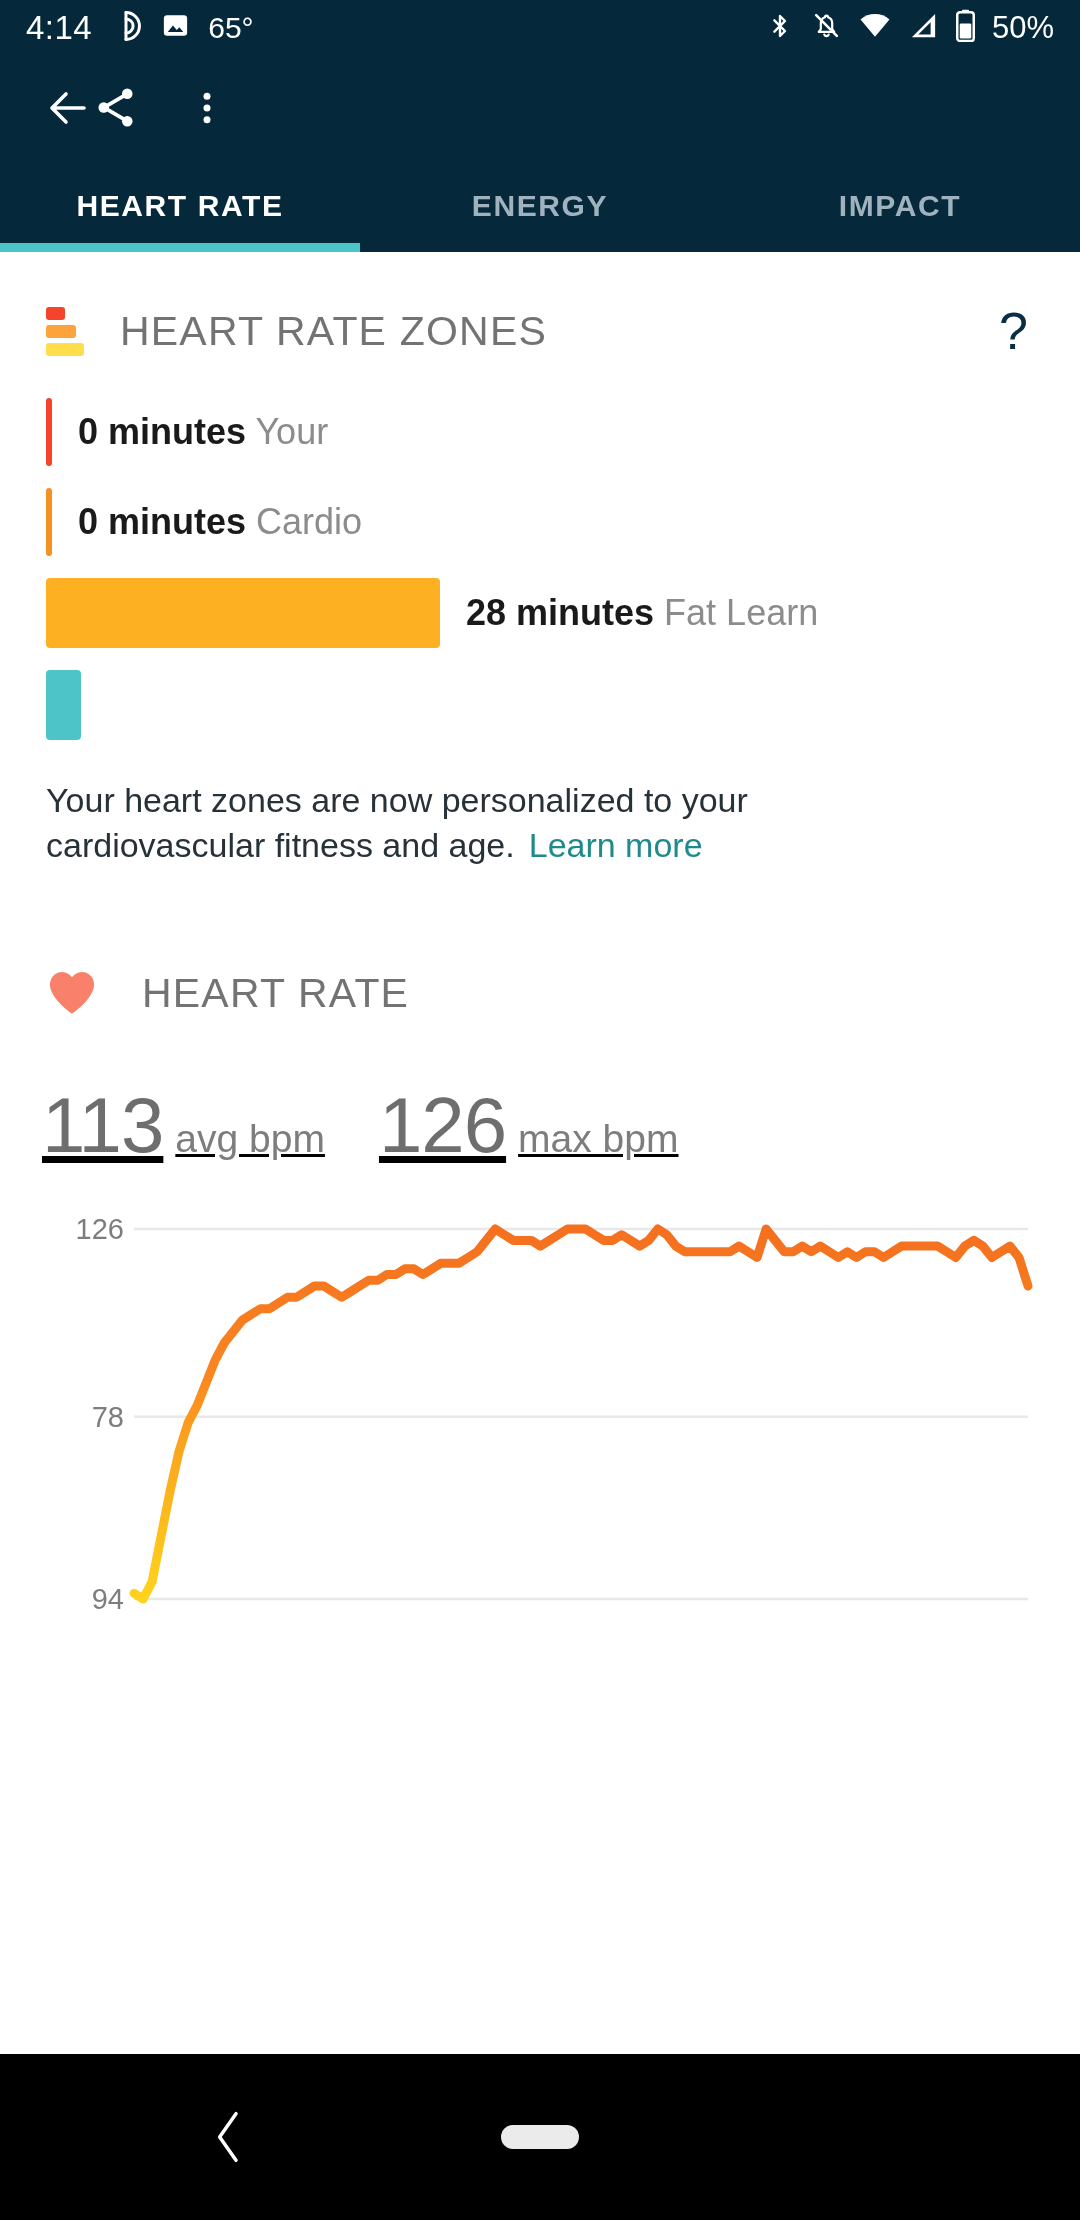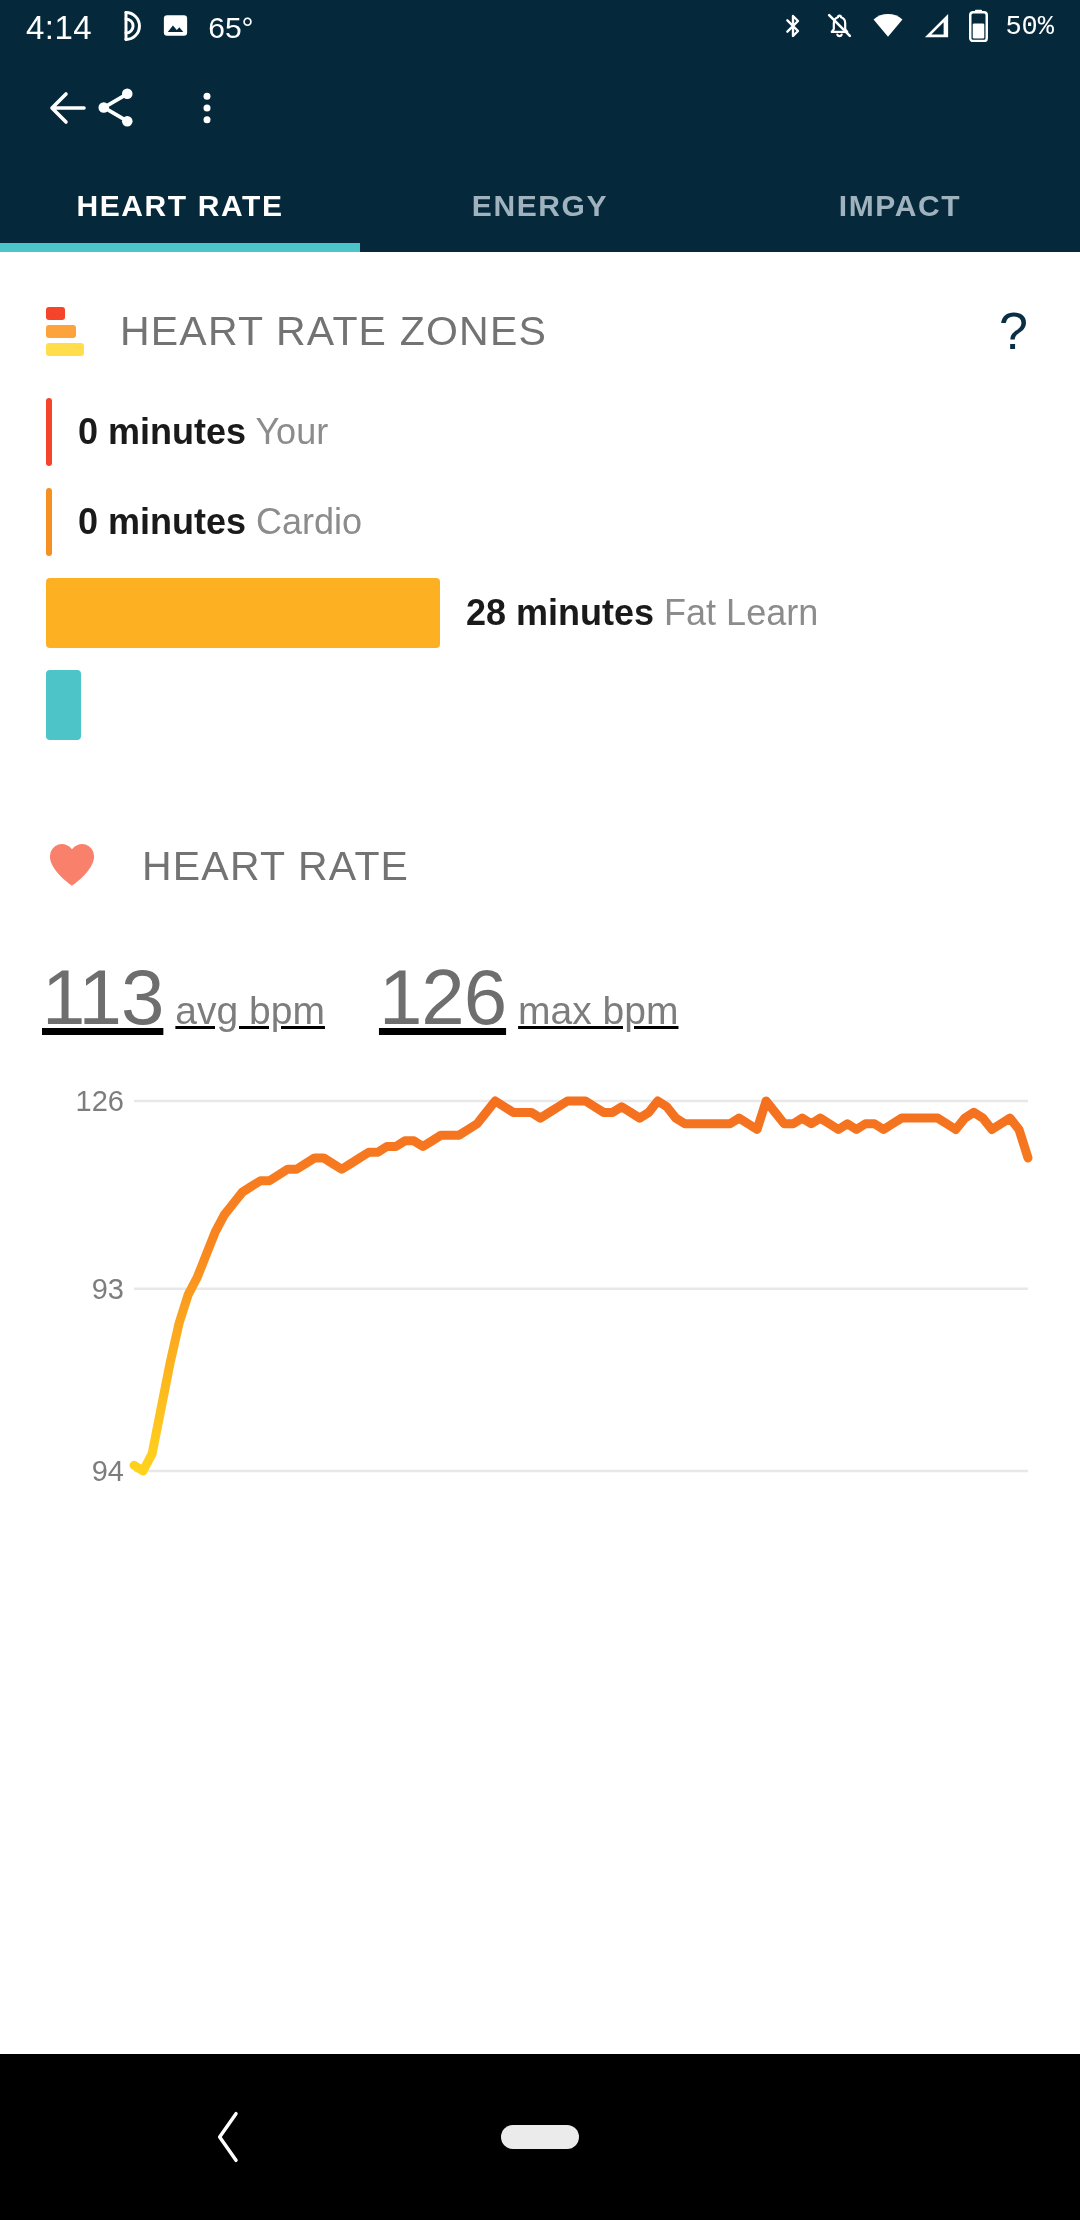--- a/index.html
+++ b/index.html
@@ -17,21 +17,21 @@
     background:#05293b;
     display:flex; align-items:center;
     padding:0 26px;
     color:#ffffff;
     gap:40px;
   }
   .sb-left{ display:flex; align-items:center; gap:17px; flex:1; }
   .sb-right{ display:flex; align-items:center; gap:16px; }
   .sb-time{ font-size:33px; font-weight:400; letter-spacing:.5px; line-height:1; }
   .sb-temp{ font-size:30px; font-weight:400; line-height:1; }
-  .sb-batt-pct{ font-size:27px; font-weight:400; line-height:1;font-family:Liberation Mono, monospace; }
+  .sb-batt-pct{ font-size:31px; font-weight:400; line-height:1; }
   .sb-ico{ display:block; }
 
   
   .appbar{
     height:105px; width:1080px;
     background:#05293b;
     display:flex; align-items:center;
     padding:0 38px 0 44px;
     color:#fff;
   }
@@ -294,20 +294,23 @@
         <span class="zname">Fat Learn</span>
       </span>
     </div>
 
     <div class="zone-row below">
       <span class="zone-bar" style="width: 35px; background: rgb(77, 196, 200);"></span>
     </div>
 
   </div>
 
+  <div class="zone-note">
+    <span>Your heart zones are now personalized to your cardiovascular fitness and age.</span><span class="learn-more">Learn more</span>
+  </div>
 
   <div class="hr-head">
     <span>
       <svg width="52" height="48" viewBox="0 0 24 22">
           <path d="M12 21S1.8 14.1 1.8 7.4A5.6 5.6 0 0 1 12 4.2 5.6 5.6 0 0 1 22.2 7.4C22.2 14.1 12 21 12 21z" fill="#f9806b"></path>
         </svg>
     </span>
     <span class="hr-title">HEART RATE</span>
   </div>
 
@@ -317,21 +320,21 @@
       <span class="stat-unit">avg bpm</span>
     </div>
     <div class="stat">
       <span class="stat-num">126</span>
       <span class="stat-unit">max bpm</span>
     </div>
   </div>
 
   <div class="chart-wrap">
     <div class="ytick" id="ytick0" style="top: 16px;">126</div>
-    <div class="ytick" id="ytick1" style="top: 203.846px;">93</div>
+    <div class="ytick" id="ytick1" style="top: 203.846px;">78</div>
     <div class="ytick" id="ytick2" style="top: 386px;">94</div>
     <svg class="chart-svg" id="hr-chart" width="988" height="400">
         <line x1="88" x2="982" y1="16" y2="16" stroke="#e8e8e8" stroke-width="2.5"></line>
         <line x1="88" x2="982" y1="203.84615384615384" y2="203.84615384615384" stroke="#e8e8e8" stroke-width="2.5"></line>
         <line x1="88" x2="982" y1="386" y2="386" stroke="#e8e8e8" stroke-width="2.5"></line>
         <defs>
           <linearGradient id="hrgrad" x1="0" y1="1" x2="0" y2="0">
             <stop offset="0" stop-color="#ffd31d"></stop>
             <stop offset="0.38" stop-color="#fba91e"></stop>
             <stop offset="0.62" stop-color="#f9851f"></stop>

